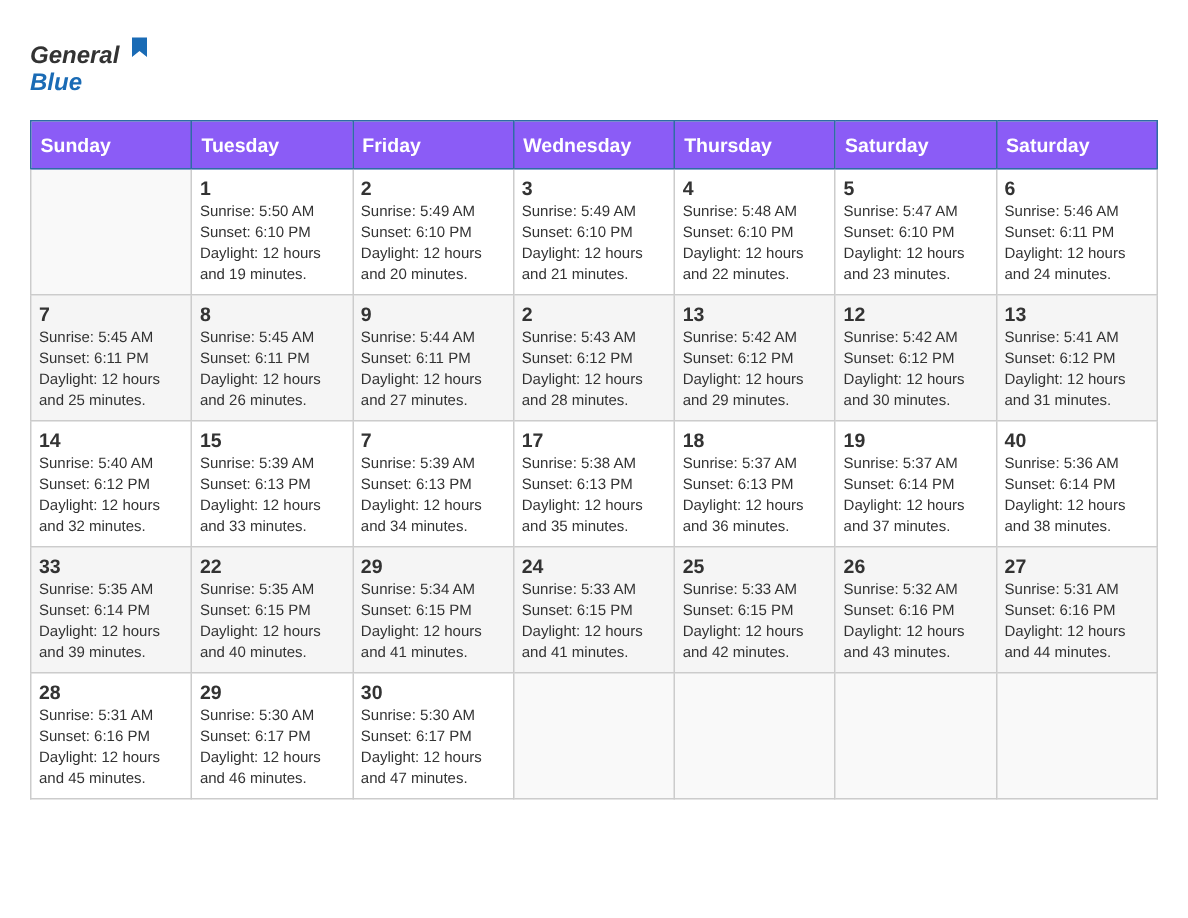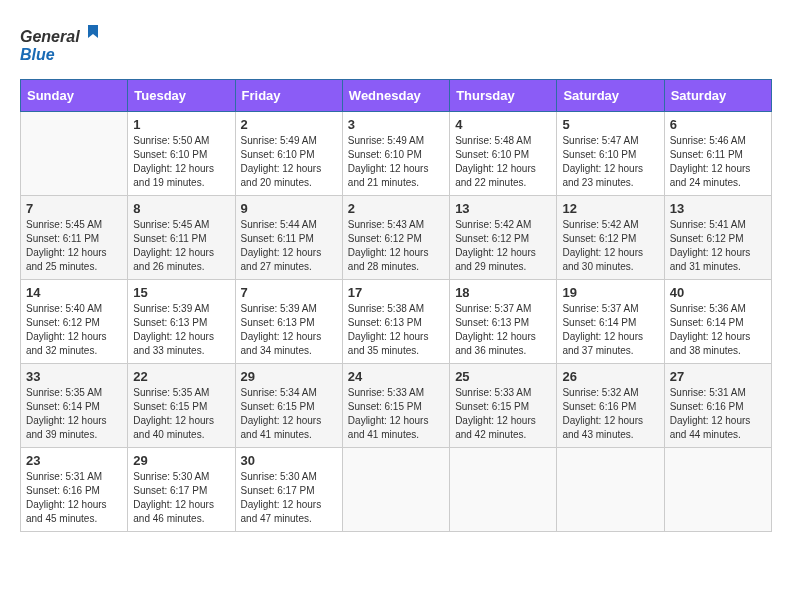--- a/index.html
+++ b/index.html
@@ -223,21 +223,21 @@
           <span class="day-number">26</span>
           <div class="day-info">Sunrise: 5:32 AM<br>Sunset: 6:16 PM<br>Daylight: 12 hours and 43 minutes.</div>
         </td>
         <td>
           <span class="day-number">27</span>
           <div class="day-info">Sunrise: 5:31 AM<br>Sunset: 6:16 PM<br>Daylight: 12 hours and 44 minutes.</div>
         </td>
       </tr>
       <tr>
         <td>
-          <span class="day-number">23</span>
+          <span class="day-number">28</span>
           <div class="day-info">Sunrise: 5:31 AM<br>Sunset: 6:16 PM<br>Daylight: 12 hours and 45 minutes.</div>
         </td>
         <td>
           <span class="day-number">29</span>
           <div class="day-info">Sunrise: 5:30 AM<br>Sunset: 6:17 PM<br>Daylight: 12 hours and 46 minutes.</div>
         </td>
         <td>
           <span class="day-number">30</span>
           <div class="day-info">Sunrise: 5:30 AM<br>Sunset: 6:17 PM<br>Daylight: 12 hours and 47 minutes.</div>
         </td>

